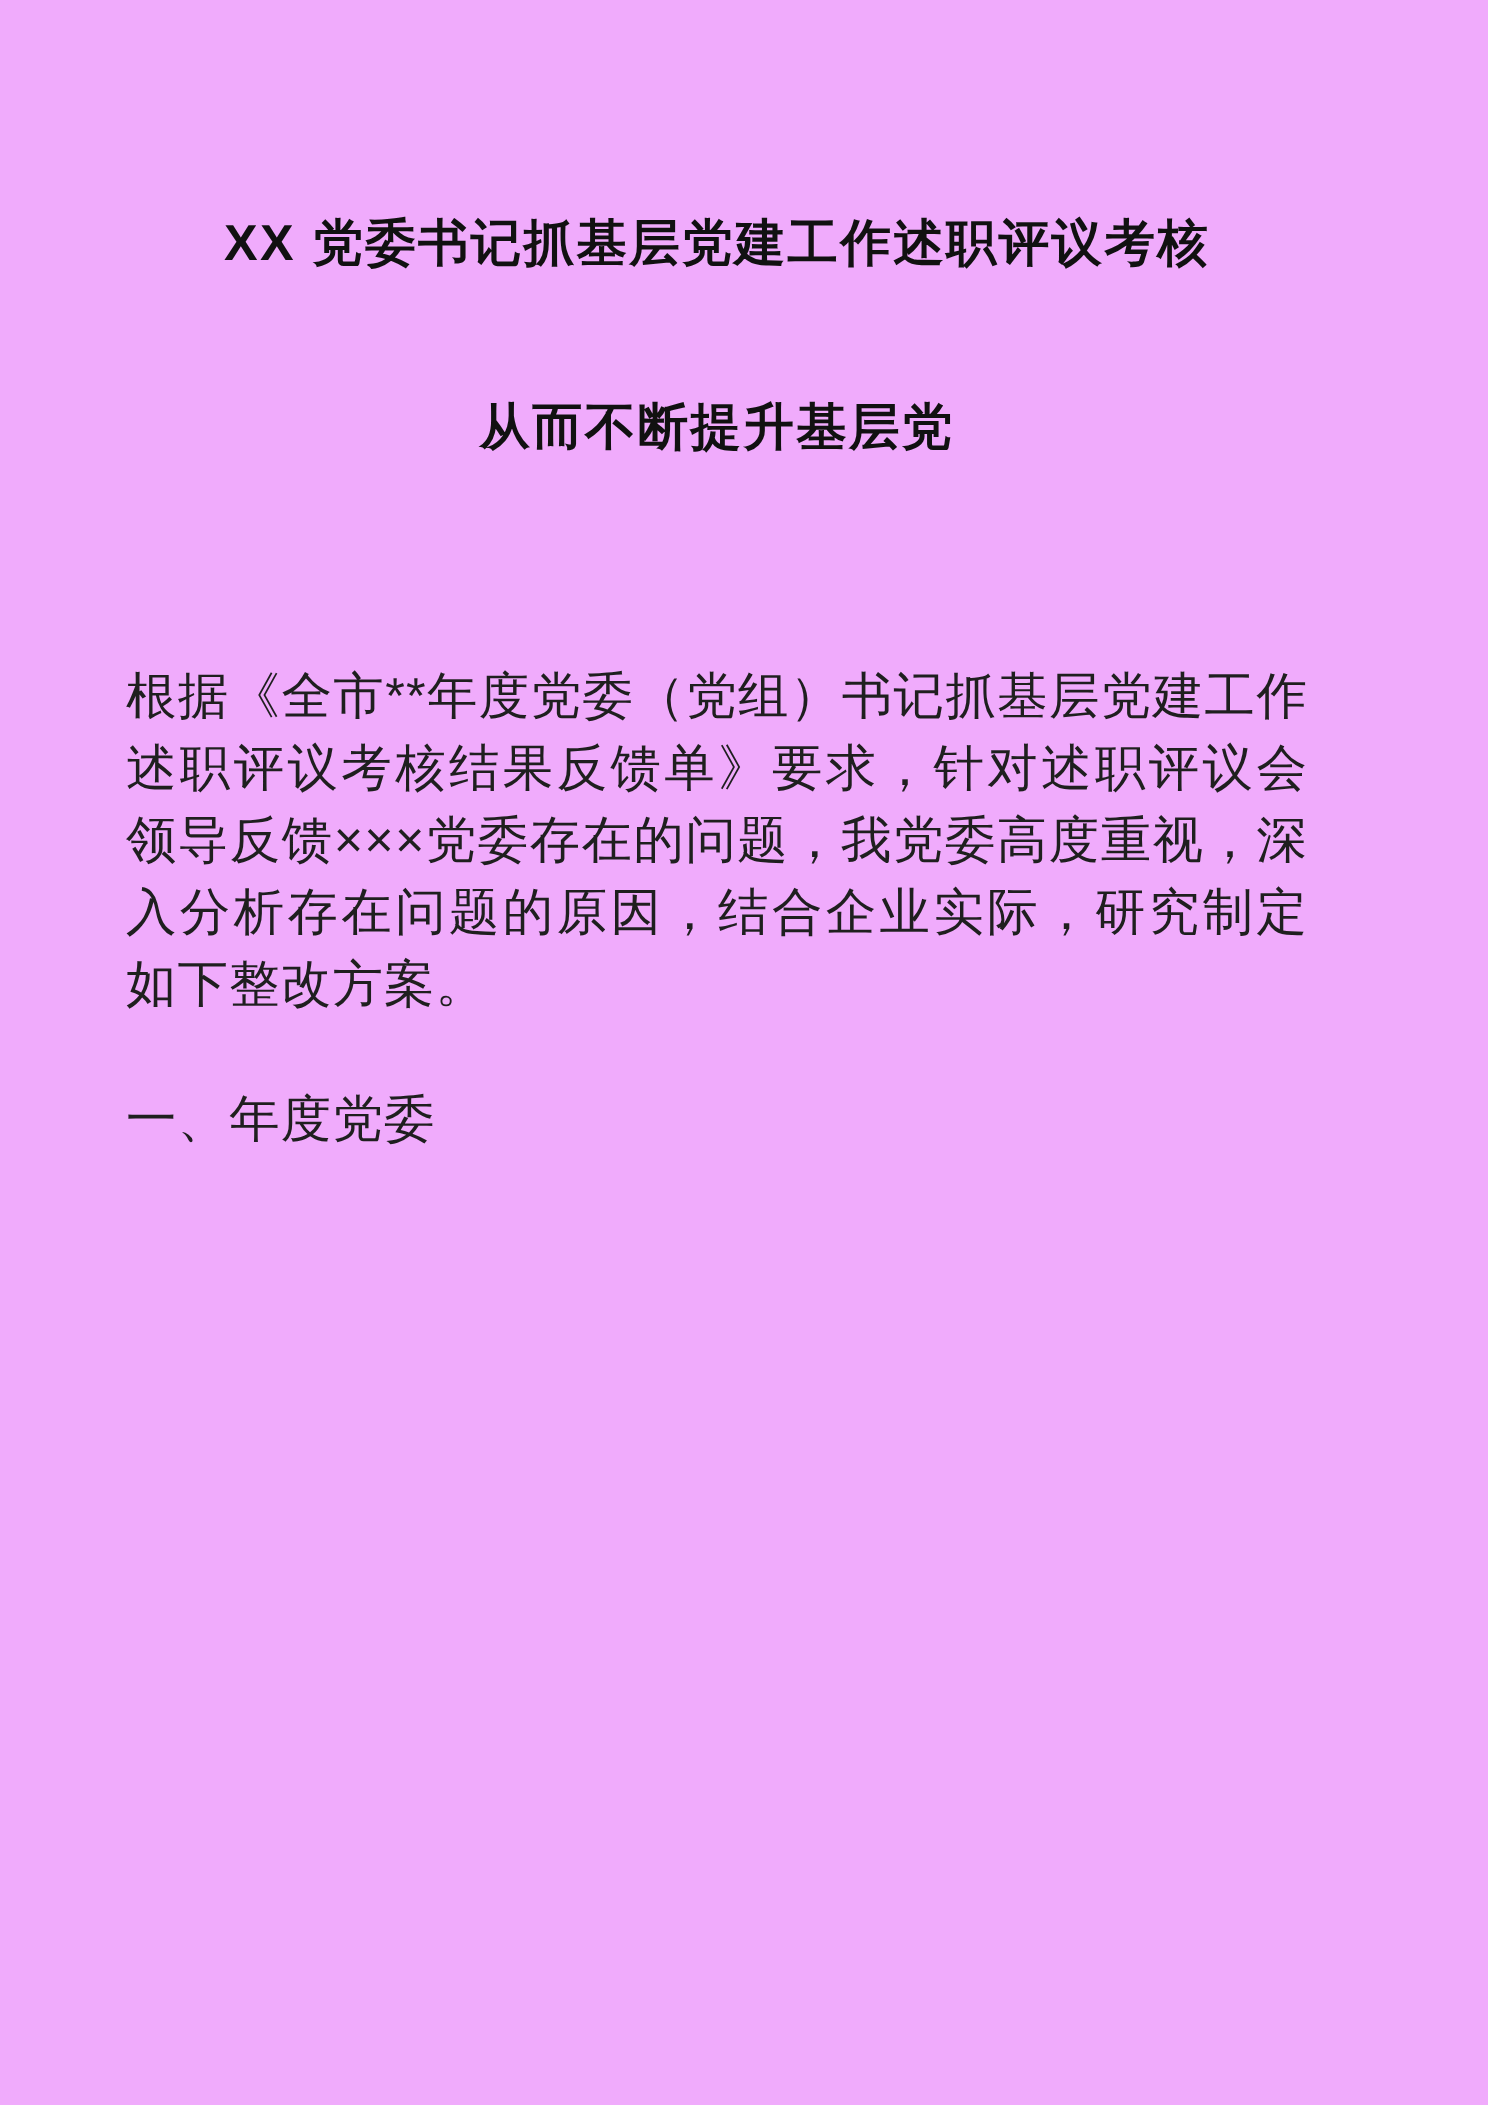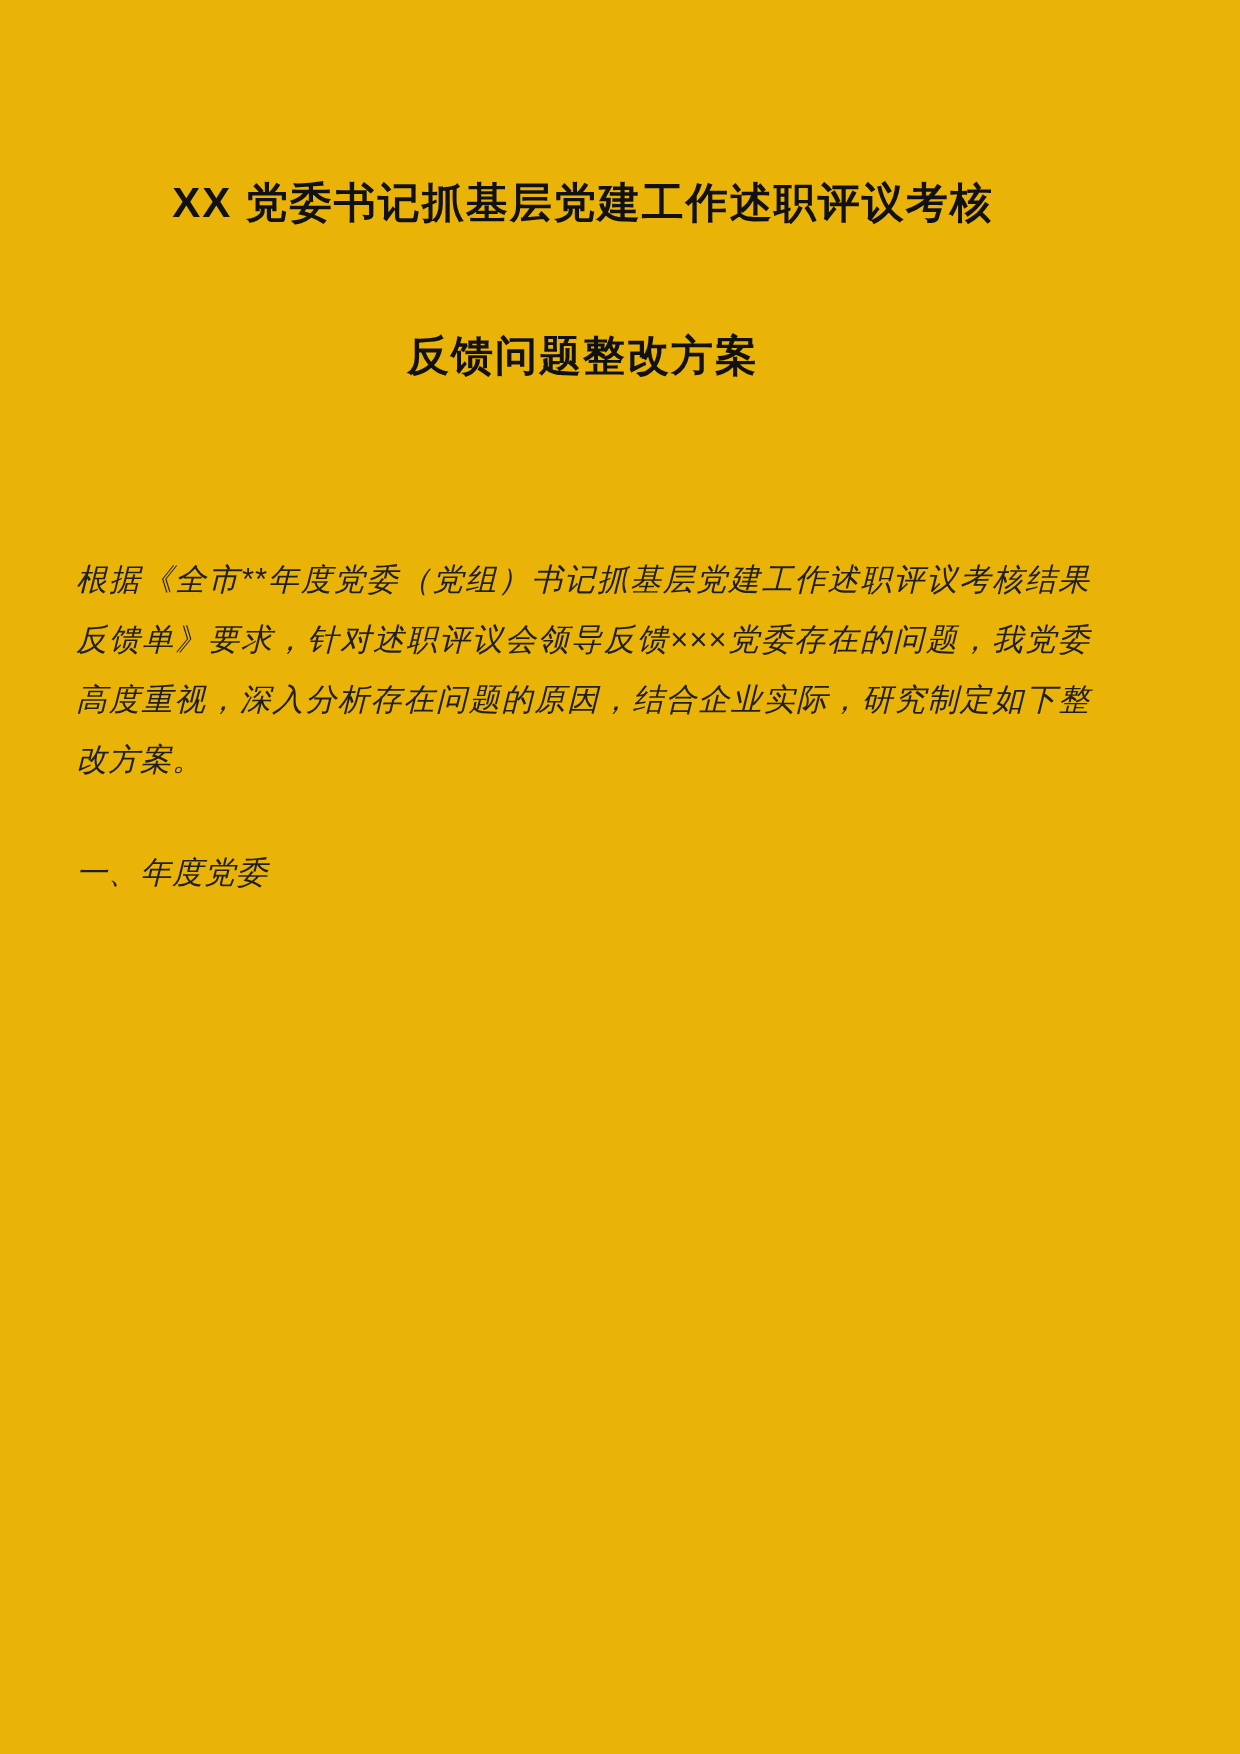--- a/index.html
+++ b/index.html
@@ -7,51 +7,50 @@
   html, body {
     background: #ffffff;
     font-family: "Liberation Sans", "DejaVu Sans", sans-serif;
   }
 
   .page {
     position: relative;
     width: 1240px;
     height: 1754px;
     margin: 0 auto;
-    background: #eab308;
+    background: #f0abfc;
     color: #1a1a1a;
-    padding: 160px 150px 0 76px;
+    padding: 160px 150px 0 105px;
     overflow: hidden;
   }
 
   .doc-title {
     text-align: center;
     font-weight: 700;
     font-size: 42px;
     color: #111111;
     letter-spacing: 2px;
     line-height: 1.2;
   }
 
   .doc-title .title-line-1 { margin-top: 18px; }
   .doc-title .title-line-2 { margin-top: 103px; }
 
   .doc-body {
     margin-top: 168px;
   }
 
   .doc-body p {
-    font-size: 31px;
+    font-size: 42px;
     line-height: 60px;
     letter-spacing: 1px;
     color: #1f1f1f;
     text-align: justify;
     text-justify: inter-character;
     word-break: break-all;
-    font-style: italic;
   }
 
   .doc-body p.body-para { margin: 0; }
 
   .doc-body p.heading {
     margin-top: 53px;
     margin-bottom: 0;
     text-align: left;
   }
 
@@ -59,21 +58,21 @@
     margin-top: 66px;
   }
 </style>
 </head>
 <body>
 
 <div class="page">
 
   <h1 class="doc-title">
     <div class="title-line-1">XX 党委书记抓基层党建工作述职评议考核</div>
-    <div class="title-line-2">反馈问题整改方案</div>
+    <div class="title-line-2">从而不断提升基层党</div>
   </h1>
 
   <div class="doc-body">
       <p class="body-para">根据《全市**年度党委（党组）书记抓基层党建工作述职评议考核结果反馈单》要求，针对述职评议会领导反馈×××党委存在的问题，我党委高度重视，深入分析存在问题的原因，结合企业实际，研究制定如下整改方案。</p>
       <p class="heading">一、年度党委</p>
     </div>
 
 </div>
 
 </body></html>

